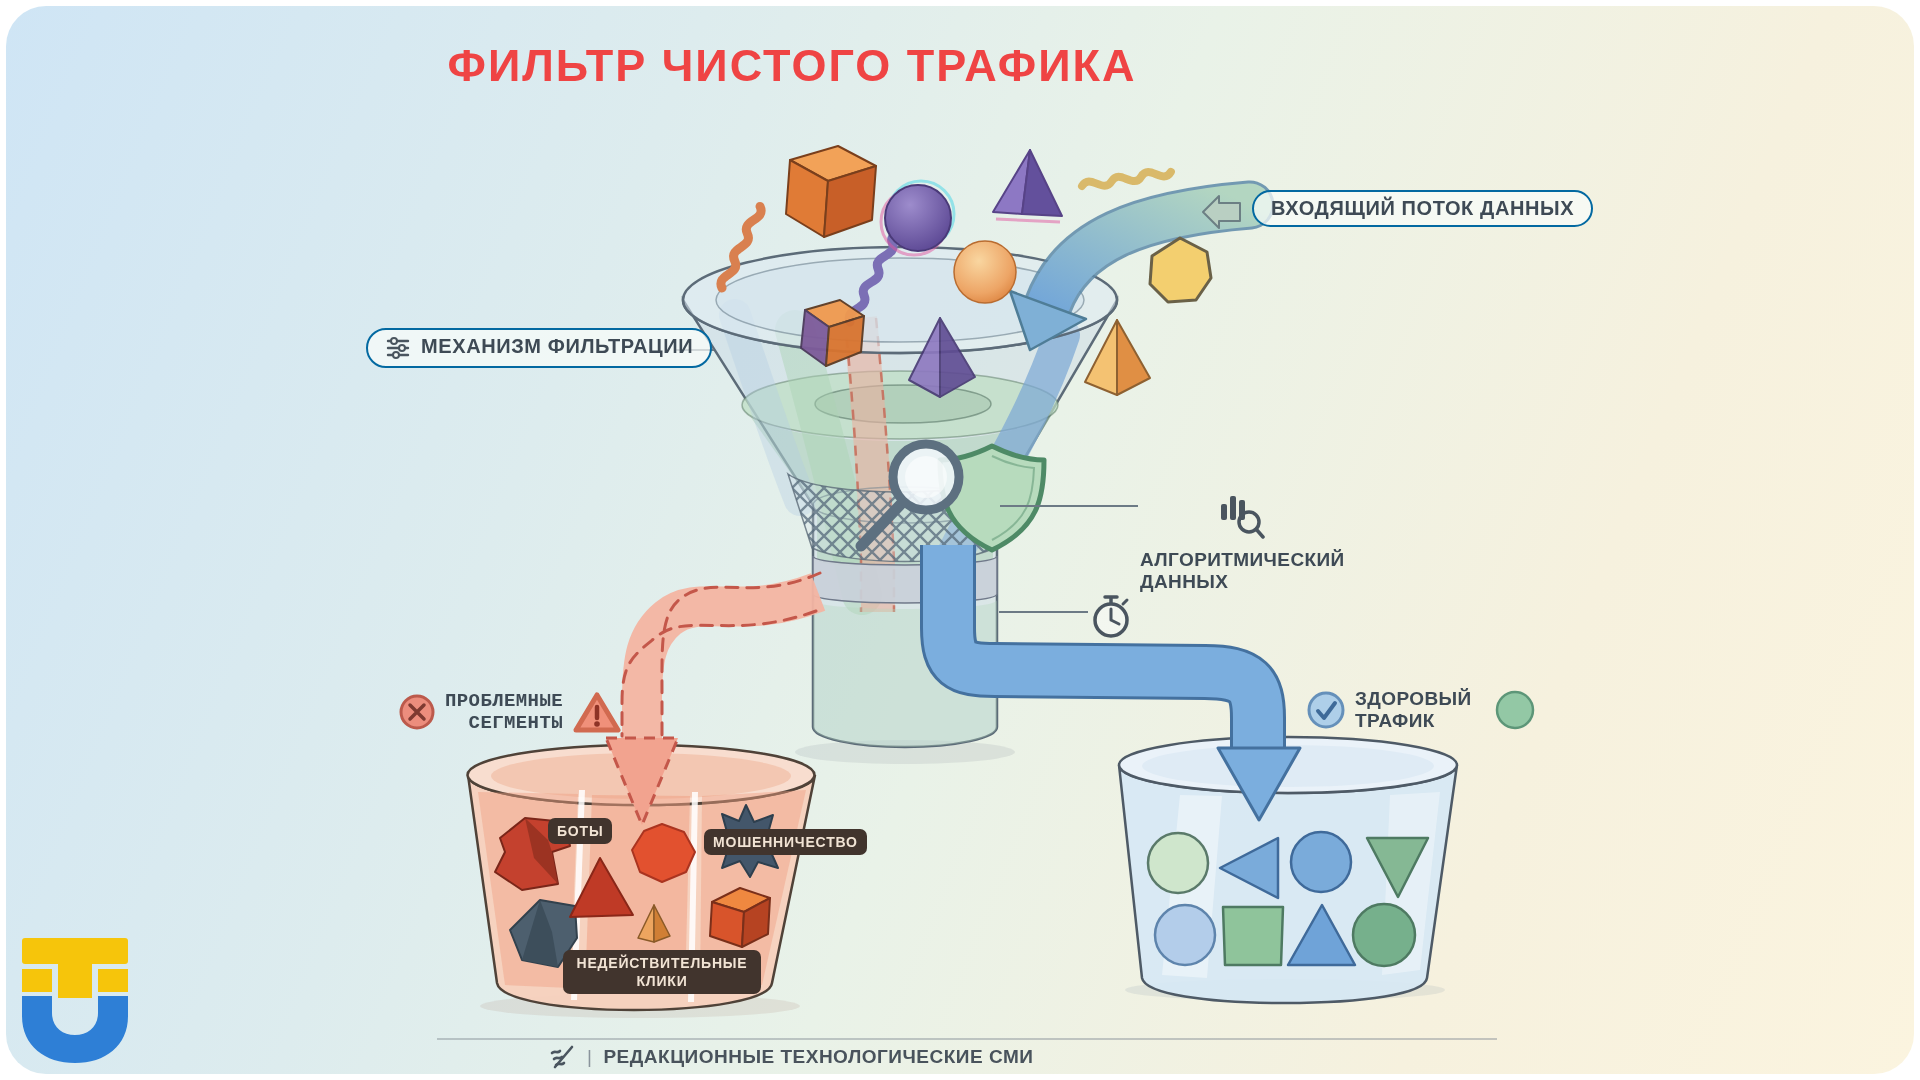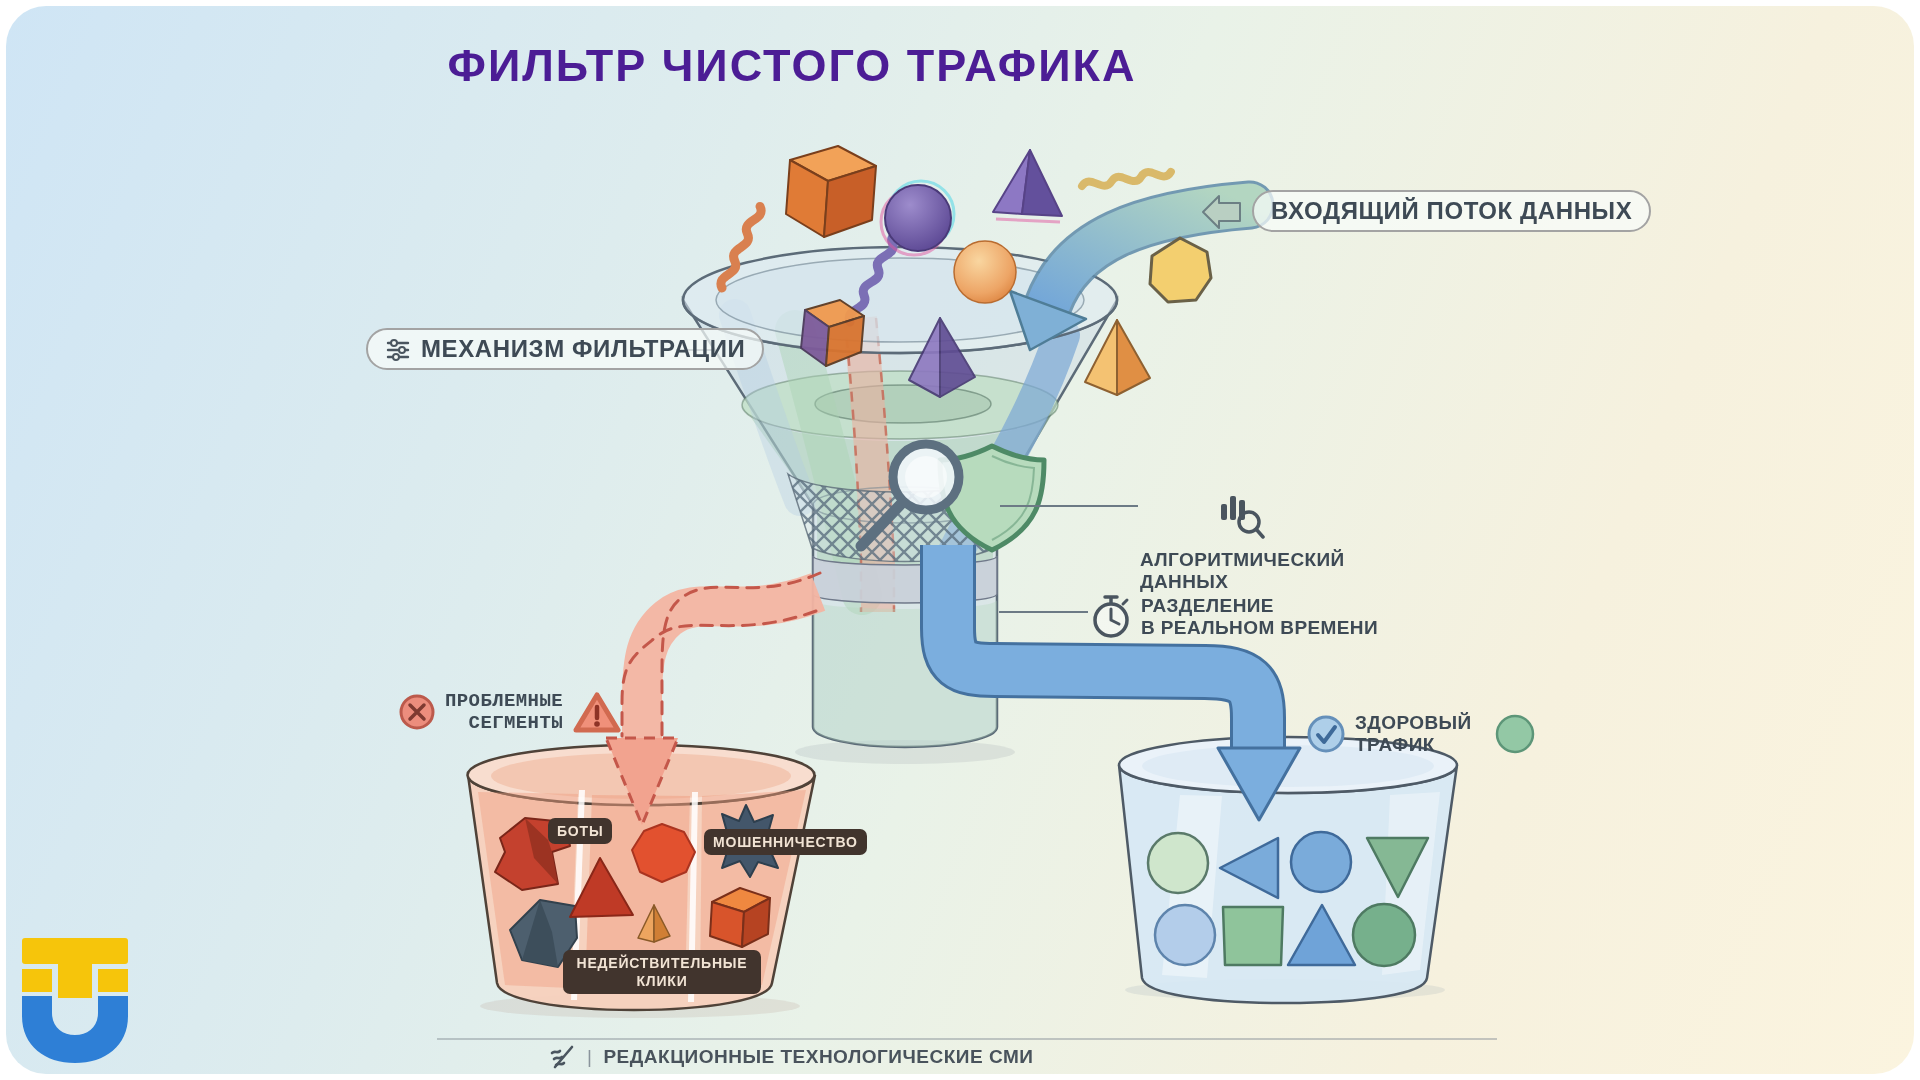--- a/index.html
+++ b/index.html
@@ -1,24 +1,24 @@
 <!DOCTYPE html>
 <html><head>
 <meta charset="utf-8">
 <style>
   html,body{margin:0;padding:0;width:1920px;height:1080px;background:#ffffff;overflow:hidden;
     font-family:"Liberation Sans","DejaVu Sans",sans-serif;}
   .card{position:absolute;left:6px;top:6px;right:6px;bottom:6px;border-radius:40px;
     background:linear-gradient(112deg,#cfe5f5 0%,#ddecee 30%,#e9f2e8 52%,#f6f1de 78%,#fbf4df 100%);}
   .stage{position:absolute;left:0;top:0;width:1920px;height:1080px;}
   .title{position:absolute;left:792px;top:40px;transform:translateX(-50%);white-space:nowrap;
-    font-size:45px;font-weight:bold;letter-spacing:2px;color:#4c1d95;}
-  .pill{position:absolute;display:flex;align-items:flex-end;gap:10px;border:2px solid #a3a3a3;
+    font-size:45px;font-weight:bold;letter-spacing:2px;color:#ef4444;}
+  .pill{position:absolute;display:flex;align-items:flex-start;gap:10px;border:2px solid #0369a1;
     border-radius:999px;background:rgba(248,252,250,.72);padding:5px 17px;font-weight:bold;
-    color:#3e4a55;font-size:24px;letter-spacing:.6px;white-space:nowrap;}
+    color:#3e4a55;font-size:20px;letter-spacing:.6px;white-space:nowrap;}
   .side-label{position:absolute;display:flex;align-items:center;gap:9px;color:#3e4a55;font-weight:bold;}
   .side-label .txt{font-size:19px;line-height:1.16;letter-spacing:.4px;}
   .side-label .txt span{display:block;}
   .txt-right{text-align:right;font-family:Liberation Mono, monospace;}
   .tag{position:absolute;background:#41342d;color:#f1e3d4;font-size:14px;font-weight:bold;
     padding:4px 9px;border-radius:7px;letter-spacing:.8px;text-align:center;line-height:1.3;}
   .tag.wide{width:180px;}
   .footer-line{position:absolute;left:437px;top:1038px;width:1060px;border-top:2px solid rgba(130,140,148,.45);}
   .footer-row{position:absolute;left:548px;top:1044px;display:flex;align-items:center;gap:11px;
     color:#49535c;font-size:19px;font-weight:bold;letter-spacing:.5px;white-space:nowrap;}
@@ -251,43 +251,39 @@
 </div>
 
 <div class="side-label" style="left:1090px;top:594px;">
   <svg width="42" height="46" viewBox="0 0 42 46">
     <line x1="15" y1="3" x2="27" y2="3" stroke="#4a555f" stroke-width="3.5" stroke-linecap="round"></line>
     <line x1="21" y1="3" x2="21" y2="9" stroke="#4a555f" stroke-width="3.5"></line>
     <line x1="33" y1="10" x2="37" y2="6" stroke="#4a555f" stroke-width="3" stroke-linecap="round"></line>
     <circle cx="21" cy="26" r="16" fill="rgba(250,252,250,.5)" stroke="#4a555f" stroke-width="3.5"></circle>
     <path d="M21,26 L21,15 M21,26 L29,30" stroke="#4a555f" stroke-width="3" stroke-linecap="round" fill="none"></path>
   </svg>
-  <div class="txt">
-    <span>РАЗДЕЛЕНИЕ</span>
-    <span>В РЕАЛЬНОМ ВРЕМЕНИ</span>
-  </div>
 </div>
 
 <div class="side-label" style="left:398px;top:690px;">
   <svg width="38" height="38" viewBox="0 0 38 38">
     <circle cx="19" cy="19" r="16" fill="#ec8d7d" stroke="#bc5a4c" stroke-width="3"></circle>
     <path d="M12,12 L26,26 M26,12 L12,26" stroke="#7e3a31" stroke-width="3.5" stroke-linecap="round"></path>
   </svg>
   <div class="txt txt-right">
     <span>ПРОБЛЕМНЫЕ</span>
     <span>СЕГМЕНТЫ</span>
   </div>
   <svg width="50" height="44" viewBox="0 0 50 44">
     <path d="M25,5 L46,40 L4,40 Z" fill="#f0907a" stroke="#d16a50" stroke-width="5" stroke-linejoin="round"></path>
     <line x1="25" y1="17" x2="25" y2="28" stroke="#8e3326" stroke-width="4.5" stroke-linecap="round"></line>
     <circle cx="25" cy="34" r="2.8" fill="#8e3326"></circle>
   </svg>
 </div>
 
-<div class="side-label" style="left:1306px;top:688px;margin-top:24px;">
+<div class="side-label" style="left:1306px;top:688px;">
   <svg width="40" height="40" viewBox="0 0 40 40">
     <circle cx="20" cy="20" r="17" fill="#aecfe9" stroke="#6590ba" stroke-width="3"></circle>
     <path d="M12,21 L18,28 L29,13" stroke="#3e6a99" stroke-width="4" stroke-linecap="round" stroke-linejoin="round" fill="none"></path>
   </svg>
   <div class="txt">
     <span>ЗДОРОВЫЙ</span>
     <span>ТРАФИК</span>
   </div>
   <svg width="40" height="40" viewBox="0 0 40 40" style="margin-left:14px;">
     <circle cx="20" cy="20" r="18" fill="#93c8a5" stroke="#5d9678" stroke-width="2.5"></circle>

